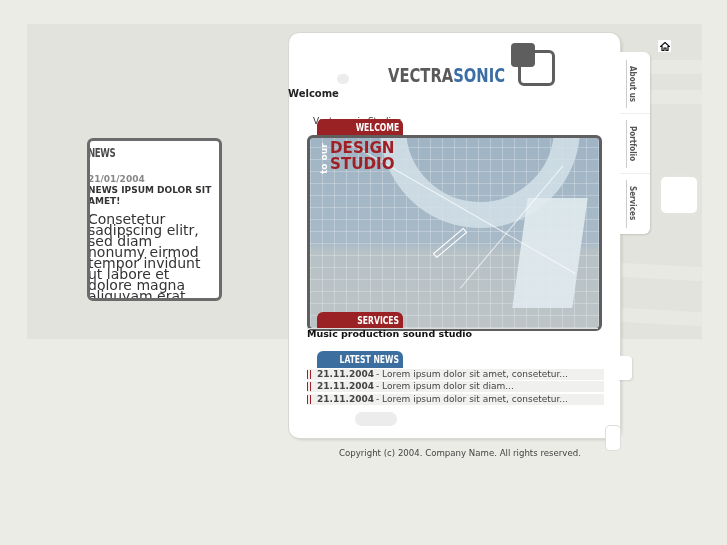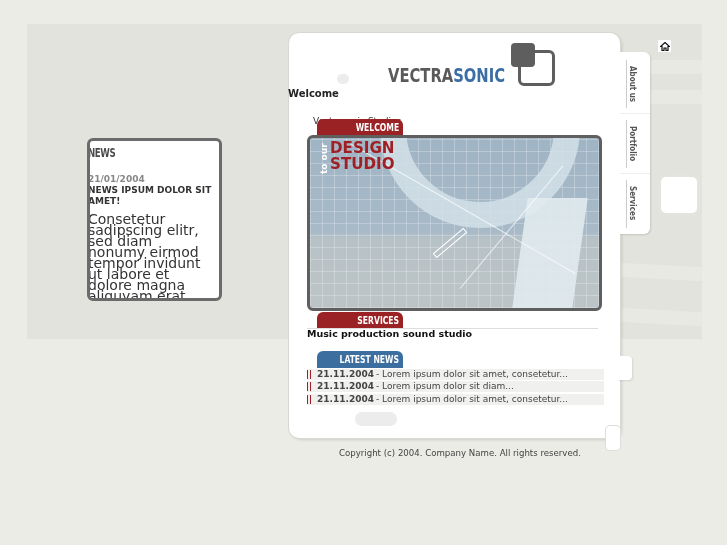--- a/index.html
+++ b/index.html
@@ -55,21 +55,21 @@
     position: absolute; width: 86px; height: 17px;
     border-radius: 6px 6px 0 0; color: #fff; text-align: right; padding-right: 4px;
     font-family: "DejaVu Sans Condensed", "DejaVu Sans", sans-serif;
     font-weight: bold; font-size: 10px; line-height: 17px;
   }
   .tab-red { background: #9b2224; }
   .tab-blue { background: #3c6e9f; }
   .tab-text { display: inline-block; transform: scaleX(0.85); transform-origin: right; }
 
   .hero {
-    position: absolute; left: 307px; top: 135px; width: 295px; height: 176px;
+    position: absolute; left: 307px; top: 135px; width: 295px; height: 196px;
     border: 3px solid #5f5f5f; border-radius: 6px; overflow: hidden;
     background:
       repeating-linear-gradient(0deg, rgba(255,255,255,0.25) 0 1px, transparent 1px 12px),
       repeating-linear-gradient(90deg, rgba(255,255,255,0.25) 0 1px, transparent 1px 12px),
       linear-gradient(180deg, #9fb4c4 0%, #a8bac8 55%, #b7c2c6 60%, #bcc4c6 100%);
   }
   .hero-ring {
     position: absolute; left: 70px; top: -110px; width: 200px; height: 200px;
     border: 26px solid rgba(210,225,232,0.85); border-radius: 50%;
   }

